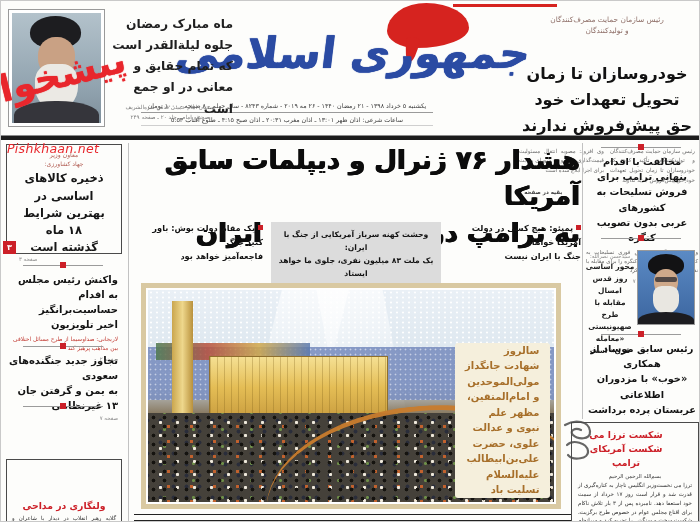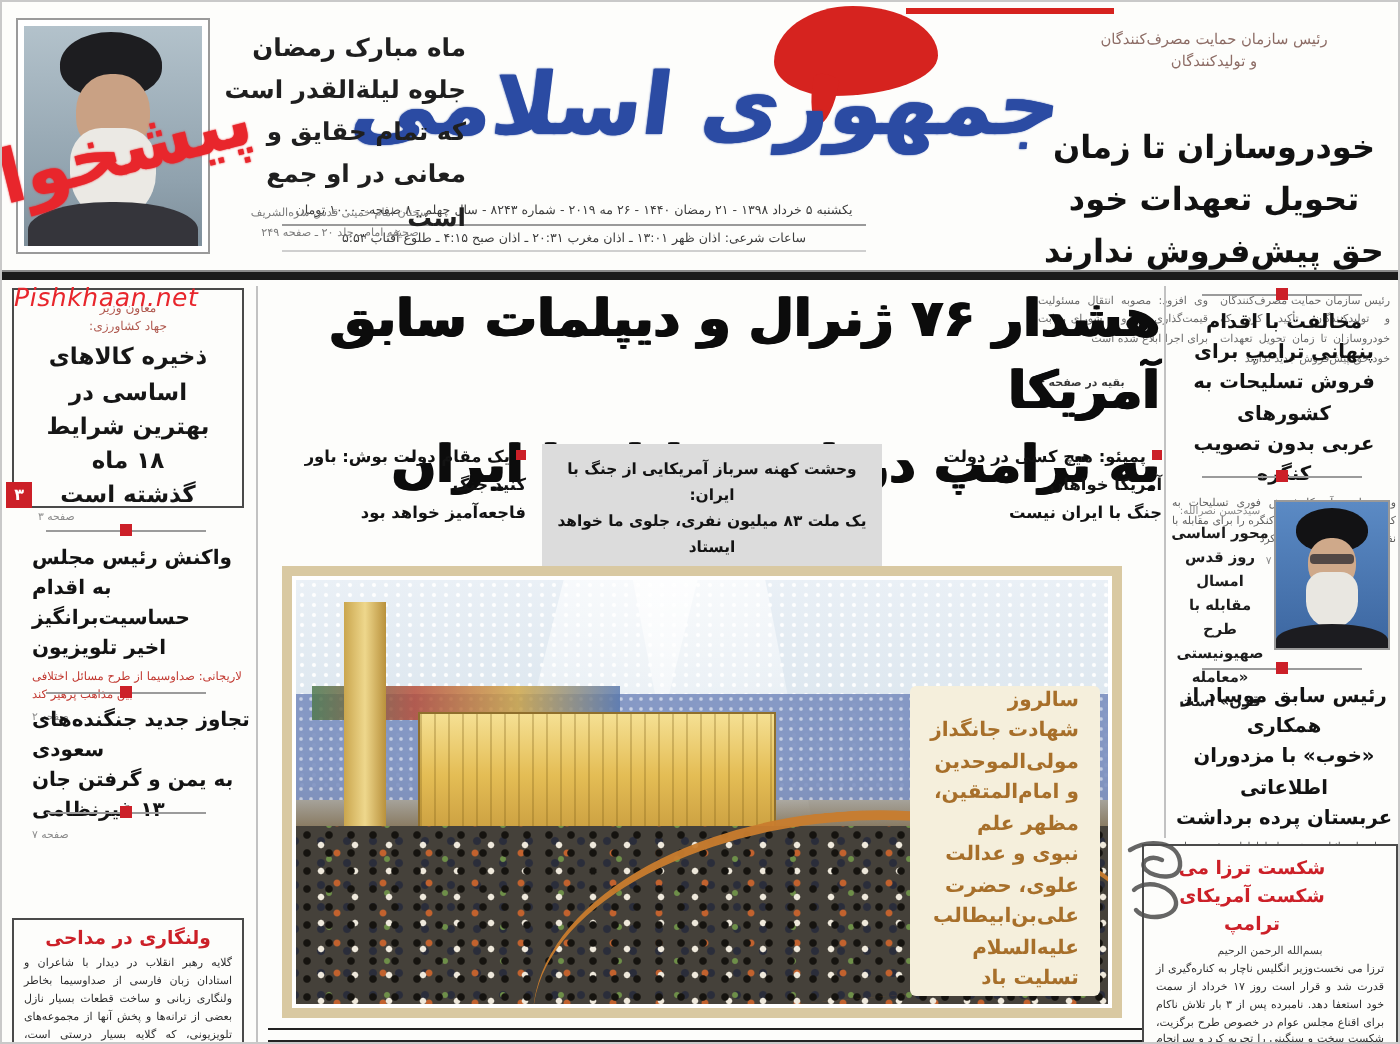--- a/index.html
+++ b/index.html
@@ -91,28 +91,28 @@
   .photo-bottom-rule{left:133px;top:513px;width:450px;height:5px;border-top:1.6px solid #222;border-bottom:1.6px solid #222;}
   
   .agri-box{left:5px;top:143px;width:116px;height:110px;border:1px solid #4a4a4a;box-sizing:border-box;
             text-align:center;padding-top:5px;}
   .agri-kicker{font-size:6.1px;color:#b05a50;line-height:1.5;}
   .agri-title{margin-top:2px;font-size:11.5px;font-weight:700;color:#161616;line-height:1.5;}
   .page-badge{left:2px;top:240px;width:13px;height:13px;background:#cc2028;color:#fff;font-size:8px;font-weight:700;
               display:flex;align-items:center;justify-content:center;z-index:3;}
   .tiny-page{font-size:5.4px;color:#8a8a8a;}
   .agri-page{left:18px;top:255px;}
-  .lc{left:15px;width:116px;text-align:left;}
+  .lc{left:1px;width:116px;text-align:right;}
   .lc-title{font-size:10px;font-weight:700;color:#131313;line-height:1.5;}
   .lc-sub-red{margin-top:3px;font-size:5.8px;color:#c23a32;line-height:1.6;}
   .lc-page{margin-top:2px;}
   .dv-l{left:22px;width:80px;}
   .eulogy-box{left:5px;top:458px;width:116px;height:70px;border:1px solid #4a4a4a;box-sizing:border-box;
               padding:4px 5px;text-align:center;}
-  .eulogy-title{font-size:9.3px;font-weight:700;color:#cc2028;}
+  .eulogy-title{font-size:9.3px;font-weight:700;color:#cc2028;margin-top:36px;}
   .eulogy-body{margin-top:3px;font-size:5.5px;color:#2e2e2e;text-align:justify;line-height:1.65;}
   
   .rc{left:585px;width:112px;text-align:center;}
   .rc-title{font-size:9.8px;font-weight:700;color:#131313;line-height:1.55;}
   .rc-body{margin-top:3px;font-size:5.4px;color:#5e5e5e;text-align:justify;line-height:1.7;}
   .rc-page{margin-top:2px;text-align:center;}
   .dv-r{left:600px;width:80px;}
   .nas-photo{left:636px;top:249px;width:58px;height:75px;border:1px solid #999;box-sizing:border-box;
              position:absolute;overflow:hidden;background:linear-gradient(180deg,#5b8ac4,#3c66a0);}
   .nas-turban{position:absolute;top:4%;left:18%;width:64%;height:30%;background:#121214;border-radius:50% 50% 45% 45%;}

